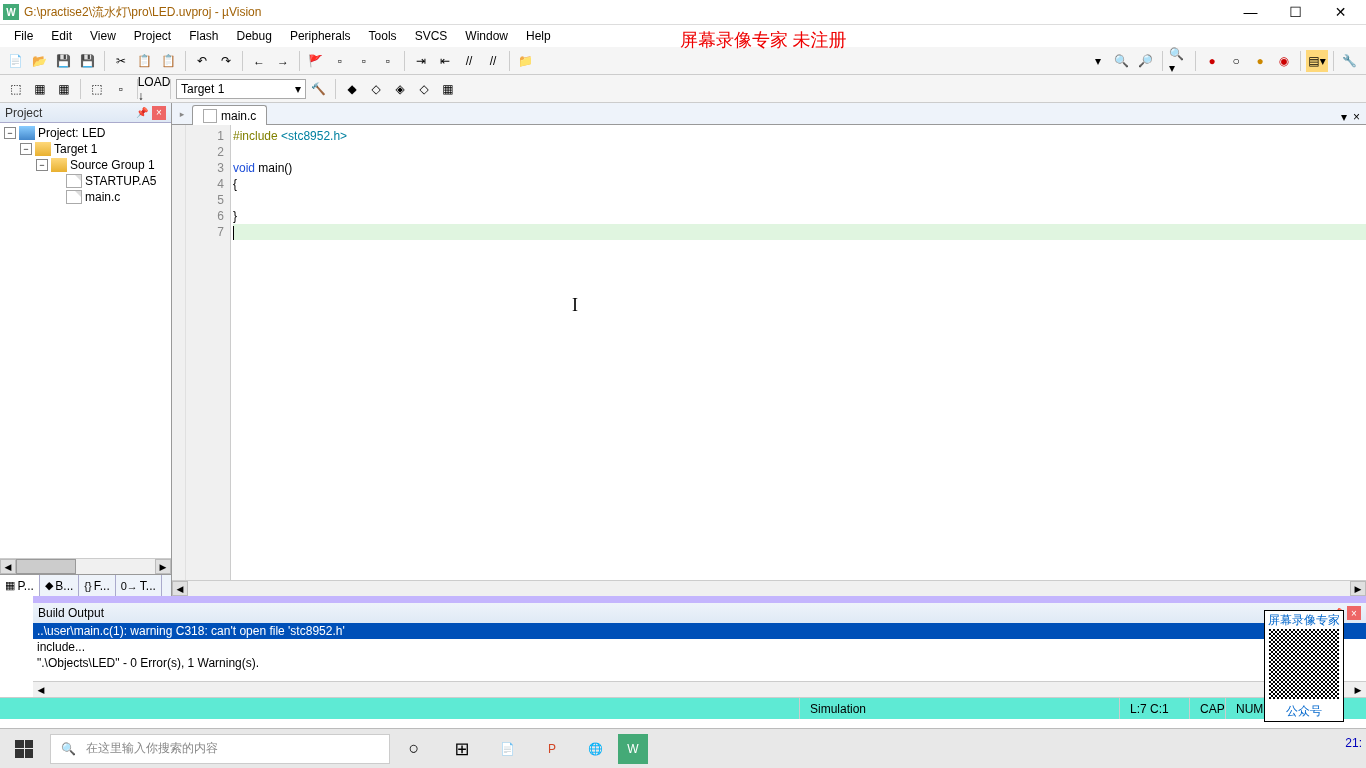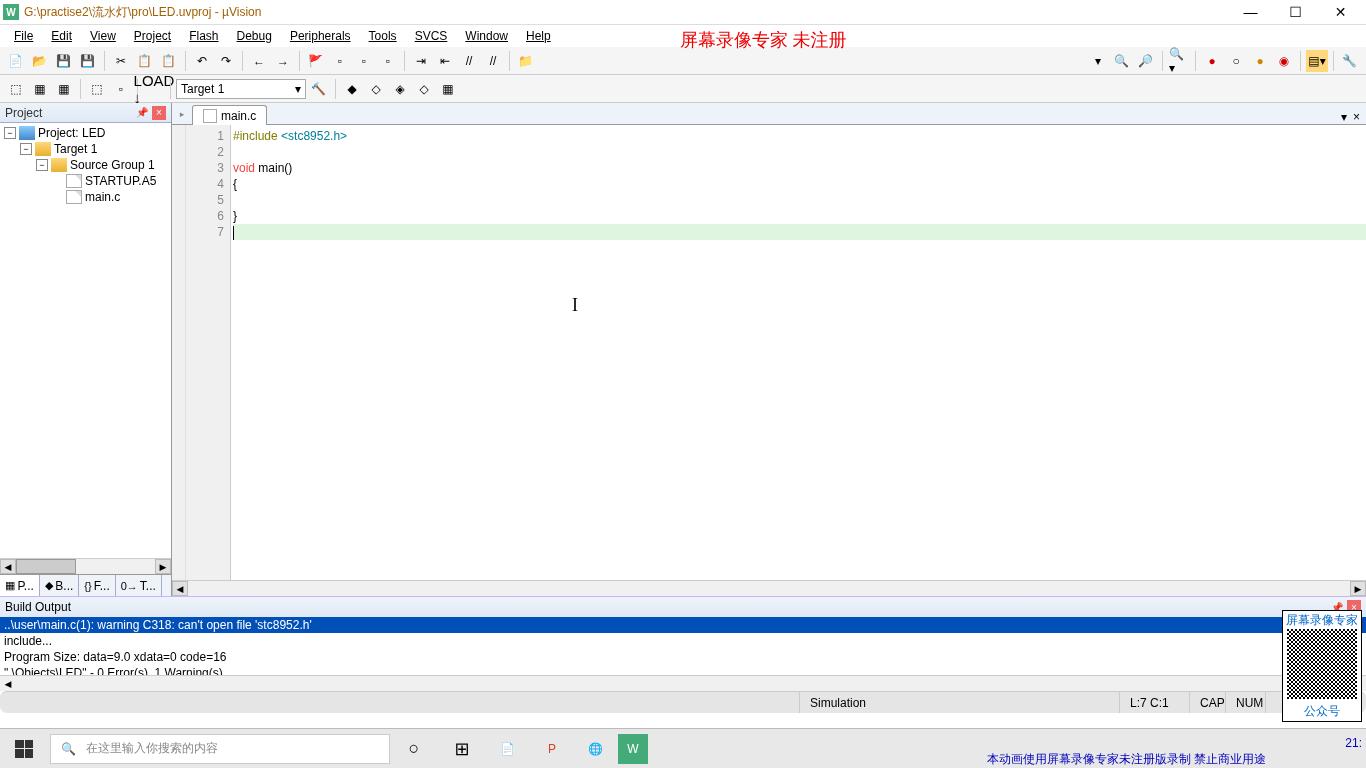--- a/index.html
+++ b/index.html
@@ -3,21 +3,21 @@
 <meta charset="utf-8">
 <style>
 * { margin:0; padding:0; box-sizing:border-box; font-family:"Segoe UI",Tahoma,sans-serif; font-size:12px; }
 body { width:1366px; height:768px; overflow:hidden; background:#fff; position:relative; }
 .titlebar { height:25px; background:#fff; display:flex; align-items:center; padding:0 3px; border-bottom:1px solid #ddd; }
 .titlebar .app-icon { width:16px; height:16px; background:#4a7; margin-right:5px; display:inline-flex; align-items:center; justify-content:center; color:#fff; font-size:10px; font-weight:bold; }
 .titlebar .title { flex:1; color:#a16207; }
 .win-controls { display:flex; }
 .win-btn { width:45px; height:25px; display:flex; align-items:center; justify-content:center; cursor:pointer; font-size:14px; }
 .menubar { height:22px; display:flex; align-items:center; padding:0 5px; background:#fff; }
-.menu-item { padding:2px 9px; cursor:pointer;text-decoration:underline; }
+.menu-item { padding:2px 9px; cursor:pointer; }
 .watermark { position:absolute; top:28px; left:680px; color:#e00; font-size:18px; font-family:"SimSun",serif; pointer-events:none; z-index:100; }
 .toolbar { height:28px; display:flex; align-items:center; padding:0 5px; background:#f5f5f5; border-bottom:1px solid #ccc; gap:2px; }
 .tool-btn { width:22px; height:22px; display:flex; align-items:center; justify-content:center; cursor:pointer; border:1px solid transparent; }
 .tool-sep { width:1px; height:20px; background:#ccc; margin:0 3px; }
 .target-combo { width:130px; height:20px; border:1px solid #aaa; background:#fff; padding:0 4px; display:flex; align-items:center; }
 .main { display:flex; height:493px; }
 .project-panel { width:172px; border-right:1px solid #999; background:#fff; display:flex; flex-direction:column; }
 .panel-header { height:20px; background:linear-gradient(#eef3fa,#dfe9f5); border-bottom:1px solid #aac; display:flex; align-items:center; padding:0 5px; justify-content:space-between; }
 .panel-header .title { font-weight:normal; color:#333; }
 .panel-controls { display:flex; gap:2px; }
@@ -46,46 +46,46 @@
 .tab-controls { margin-left:auto; display:flex; gap:6px; padding-right:6px; }
 .editor { flex:1; display:flex; background:#fff; font-family:"Courier New",monospace; font-size:13px; position:relative; }
 .gutter { width:45px; background:#f0f0f0; text-align:right; padding:3px 6px 0 0; color:#888; border-right:1px solid #ccc; line-height:16px; }
 .gutter div { height:16px; }
 .margin-strip { width:14px; background:#f0f0f0; border-right:1px solid #e0e0e0; }
 .code { flex:1; padding:3px 0 0 2px; line-height:16px; white-space:pre; }
 .code div { height:16px; }
 .current-line { background:#e0f5e0; }
 .kw-pp { color:#808000; }
 .kw-inc { color:#0080a0; }
-.kw { color:#ef4444;margin-top:13px; }
+.kw { color:#1d4ed8;margin-top:13px; }
 .cursor-caret { display:inline-block; width:1px; height:14px; background:#000; vertical-align:middle; animation:blink 1s steps(1) infinite; }
 @keyframes blink { 50% { opacity:0; } }
 .text-cursor { position:absolute; left:400px; top:170px; font-size:18px; font-family:serif; pointer-events:none; }
 .editor-hscroll { height:16px; background:#f0f0f0; border-top:1px solid #ccc; display:flex; }
 .editor-hscroll .arrow { width:16px; background:#e0e0e0; border:1px solid #bbb; display:flex; align-items:center; justify-content:center; font-size:9px; }
 .editor-hscroll .track { flex:1; }
-.build-panel { border-top:1px solid #c4b5fd; }
+.build-panel { border-top:7px solid #c4b5fd;margin-left:33px; }
 .build-header { height:20px; background:linear-gradient(#eef3fa,#dfe9f5); display:flex; align-items:center; padding:0 5px; justify-content:space-between; }
 .build-content { height:58px; background:#fff; font-family:"Courier New",monospace; font-size:12px; overflow:hidden; }
 .build-line { padding:0 4px; line-height:16px; white-space:pre; }
 .build-line.selected { background:#0050b8; color:#fff; }
 .build-hscroll { height:16px; background:#f0f0f0; border-top:1px solid #ccc; display:flex; align-items:center; }
 .build-hscroll .arrow { width:16px; height:14px; display:flex; align-items:center; justify-content:center; font-size:9px; }
-.statusbar { height:22px; background:#e5e5e5; border-top:1px solid #ccc; display:flex; align-items:center; font-size:11px;border-radius:7px; }
+.statusbar { height:22px; background:#5eead4; border-top:1px solid #ccc; display:flex; align-items:center; font-size:11px; }
 .status-cell { padding:0 10px; border-right:1px solid #ccc; height:100%; display:flex; align-items:center; }
 .taskbar { position:absolute; bottom:0; left:0; right:0; height:40px; background:#e8e8e8; border-top:1px solid #bbb; display:flex; align-items:center; }
 .start-btn { width:48px; height:40px; display:flex; align-items:center; justify-content:center; }
 .win-logo { width:18px; height:18px; display:grid; grid-template:1fr 1fr/1fr 1fr; gap:1px; }
 .win-logo div { background:#333; }
 .search-box { width:340px; height:30px; background:#fff; border:1px solid #ccc; display:flex; align-items:center; padding:0 10px; gap:10px; color:#888; margin-left:2px; }
 .tb-icon { width:28px; height:28px; margin:0 10px; display:flex; align-items:center; justify-content:center; font-size:18px; }
 .tb-app { width:44px; height:40px; display:flex; align-items:center; justify-content:center; cursor:pointer; }
 .tb-note { position:absolute; bottom:0; right:100px; color:#00b; font-size:12px; font-family:"SimSun"; }
 .tb-right { position:absolute; bottom:18px; right:4px; color:#00b; font-size:11px; display:flex; align-items:center; gap:6px; }
-.qr { position:absolute; right:4px; bottom:46px; width:80px; height:112px; background:#fff; border:1px solid #000; display:flex; flex-direction:column; align-items:center; justify-content:center; font-size:10px; }
+.qr { position:absolute; right:22px; bottom:46px; width:80px; height:112px; background:#fff; border:1px solid #000; display:flex; flex-direction:column; align-items:center; justify-content:center; font-size:10px; }
 .qr-grid { width:70px; height:70px; background:repeating-linear-gradient(0deg,#000 0 2px,#fff 2px 4px),repeating-linear-gradient(90deg,#000 0 2px,#fff 2px 4px); background-blend-mode:difference; margin-bottom:4px; }
 </style>
 </head>
 <body>
 
 <div class="titlebar">
   <span class="app-icon">W</span>
   <span class="title">G:\practise2\流水灯\pro\LED.uvproj - µVision</span>
   <div class="win-controls">
     <div class="win-btn">—</div>
@@ -155,21 +155,21 @@
 </div>
 
 <div class="toolbar">
   <div class="tool-btn">⬚</div>
   <div class="tool-btn">▦</div>
   <div class="tool-btn">▦</div>
   <div class="tool-sep"></div>
   <div class="tool-btn">⬚</div>
   <div class="tool-btn">▫</div>
   <div class="tool-sep"></div>
-  <div class="tool-btn" style="font-size:15px">LOAD<br>↓</div>
+  <div class="tool-btn" style="font-size:12px">LOAD<br>↓</div>
   <div class="tool-sep"></div>
   <div class="target-combo">
       <span>Target 1</span>
       <span style="margin-left:auto">▾</span>
     </div>
   <div class="tool-btn">🔨</div>
   <div class="tool-sep"></div>
   <div class="tool-btn">◆</div>
   <div class="tool-btn">◇</div>
   <div class="tool-btn">◈</div>
@@ -264,21 +264,20 @@
   <div class="build-header">
     <span>Build Output</span>
     <div class="panel-controls">
       <span class="panel-ctrl">📌</span>
       <span class="panel-ctrl close">×</span>
     </div>
   </div>
   <div class="build-content" id="build-content">
       <div class="build-line selected">..\user\main.c(1): warning C318: can't open file 'stc8952.h'</div>
       <div class="build-line">include...</div>
-      <div class="build-line">Program Size: data=9.0 xdata=0 code=16</div>
       <div class="build-line">".\Objects\LED" - 0 Error(s), 1 Warning(s).</div>
     </div>
   <div class="build-hscroll">
     <div class="arrow">◀</div>
     <div style="flex:1"></div>
     <div class="arrow">▶</div>
   </div>
 </div>
 
 <div class="statusbar">
@@ -307,17 +306,16 @@
   <div class="search-box">
     <span>🔍</span>
     <span>在这里输入你搜索的内容</span>
   </div>
   <div class="tb-icon">○</div>
   <div class="tb-icon">⊞</div>
   <div class="tb-app">📄</div>
   <div class="tb-app" style="color:#d24726">P</div>
   <div class="tb-app">🌐</div>
   <div class="tb-app" style="background:#4a7;color:#fff;width:30px;height:30px">W</div>
-  <div class="tb-note">本动画使用屏幕录像专家未注册版录制  禁止商业用途</div>
   <div class="tb-right">
     <span>21:</span>
   </div>
 </div>
 
 </body></html>

